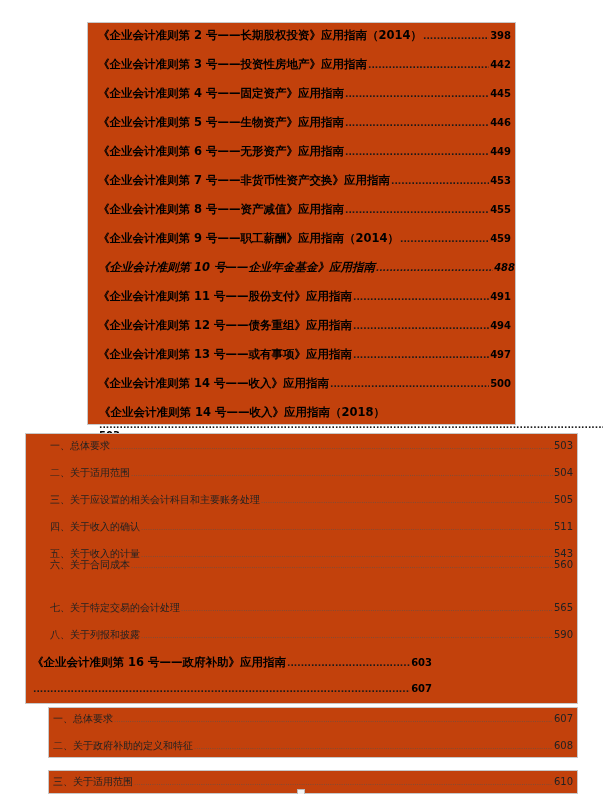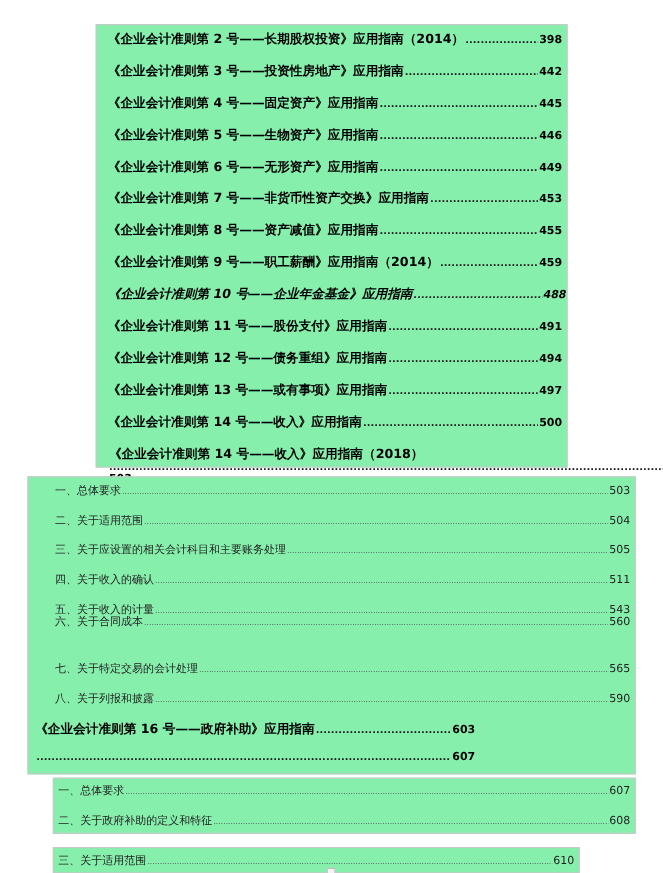--- a/index.html
+++ b/index.html
@@ -1,33 +1,33 @@
 <!DOCTYPE html>
 <html><head>
 <meta charset="utf-8">
 <style>
   html, body { margin:0; padding:0; background:#ffffff; }
   body { width:603px; height:794px; position:relative; overflow:hidden;
          font-family:"DejaVu Sans", "Liberation Sans", sans-serif; color:#000; }
-  .box { position:absolute; border:1px solid #c8c8c8; box-sizing:border-box; background:#86efac; }
+  .box { position:absolute; border:1px solid #c8c8c8; box-sizing:border-box; background:#c2410c; }
   .row { position:absolute; left:0; right:0; display:flex; align-items:baseline; white-space:nowrap; }
   .row .title { flex:0 0 auto; }
   .row .leader { flex:1 1 auto; overflow:hidden; white-space:nowrap; margin:0 1px; }
   .row .leader::before { content:"................................................................................................................................................................................................................................................................................"; letter-spacing:0px; }
   .row .page { flex:0 0 auto; }
   .bold { font-weight:bold; font-size:11.5px; }
   .bold .leader { font-size:9px; color:#1a1a1a; }
   .bold .page { font-size:10px; }
   .normal { font-size:10px; color:#222; }
   .normal .leader { font-size:7px; color:#555; }
   .normal .page { font-size:10px; }
   #box1 { left:87px; top:22px; width:429px; height:403px; }
   #box2 { left:25px; top:433px; width:553px; height:271px; }
   #box3 { left:48px; top:707px; width:530px; height:51px; }
-  #box4 { left:48px; top:770px; width:479px; height:24px; }
+  #box4 { left:48px; top:770px; width:530px; height:24px; }
   .page-icon { position:absolute; left:297px; top:789px; width:8px; height:8px; border:1px solid #bbb; box-sizing:border-box; background:#f4f4f4; }
 </style>
 </head>
 <body>
 
 <div id="box1" class="box">
   <div class="row bold" style="top:5px;left:10px;right:4px;">
       <span class="title">《企业会计准则第 2  号——长期股权投资》应用指南（2014）</span>
       <span class="leader"></span>
       <span class="page">398</span>

